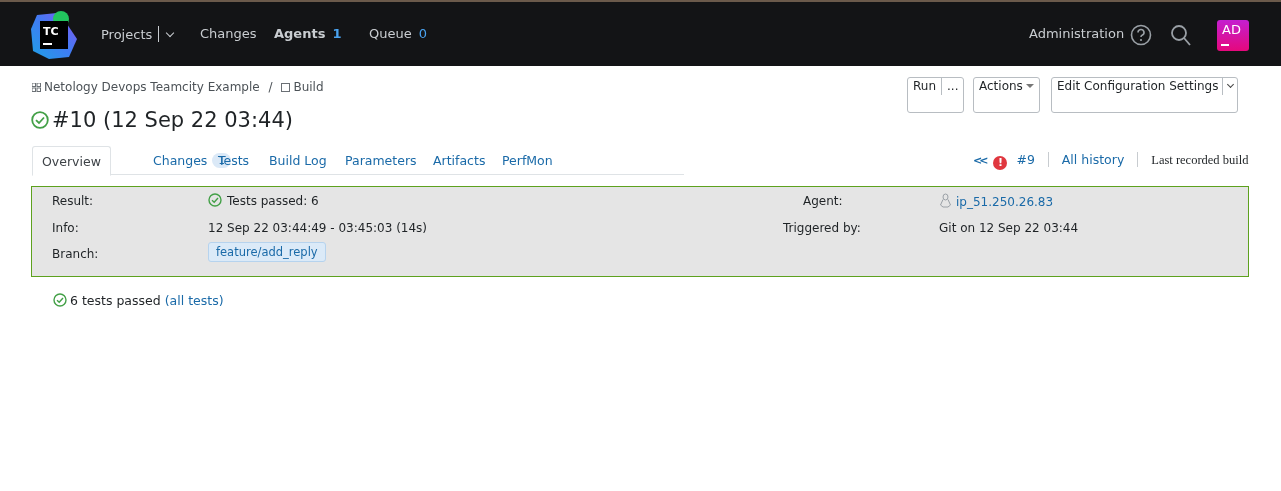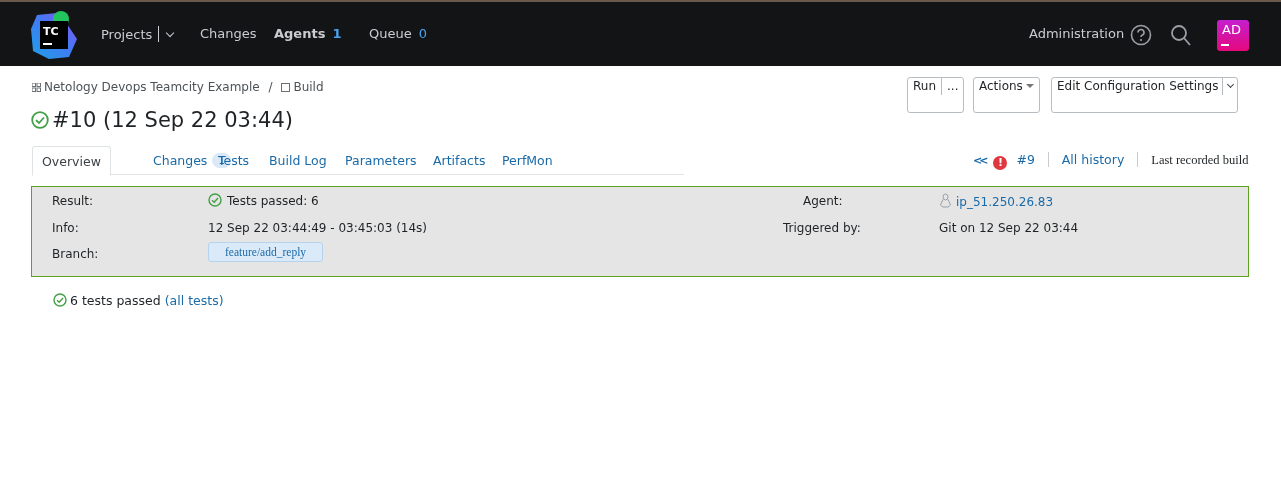--- a/index.html
+++ b/index.html
@@ -43,21 +43,21 @@
   .history .sep { display: inline-block; width: 1px; height: 15px; background: #c8ccd0; vertical-align: -3px; margin: 0 9px; }
   .history .plain { color: #1f2326; font-family: Liberation Serif, serif; }
   .err-ic { display: inline-block; width: 14px; height: 14px; border-radius: 50%; background: #e0373f; color: #fff; font-size: 11px; line-height: 14px; text-align: center; font-weight: bold; vertical-align: -2px; margin: 0 5px 0 4px; }
   .back-ic { color: #1a6aa8; font-size: 11px; font-weight: bold; letter-spacing: -3px; }
 
   
   .info-box { position: absolute; left: 31px; top: 186px; width: 1218px; height: 91px; border: 1.5px solid #5da11e; background: #e5e5e5; }
   .lbl { position: absolute; font-size: 12px; color: #1f2326; white-space: nowrap; }
   .val { position: absolute; font-size: 12px; color: #1f2326; white-space: nowrap; }
   .val.lnk { color: #1a6aa8; }
-  .branch { position: absolute; left: 176px; top: 55px; background: #dbeaf8; border: 1px solid #b6d3ee; border-radius: 3px; color: #1a6aa8; font-size: 11.5px; line-height: 18px; padding: 0 16px; white-space: nowrap; font-family: Liberation Serif, serif; }
+  .branch { position: absolute; left: 176px; top: 55px; background: #dbeaf8; border: 1px solid #b6d3ee; border-radius: 3px; color: #1a6aa8; font-size: 11.5px; line-height: 18px; padding: 0 7px; white-space: nowrap; }
 
   .summary { position: absolute; left: 53px; top: 293px; font-size: 12.5px; white-space: nowrap; color: #1f2326; }
   .summary .lnk { color: #1a6aa8; }
   .summary svg { vertical-align: -2px; margin-right: 3px; }
 </style>
 </head>
 <body>
 
 <div class="topbar">
   <svg class="logo" viewBox="0 0 50 50">

